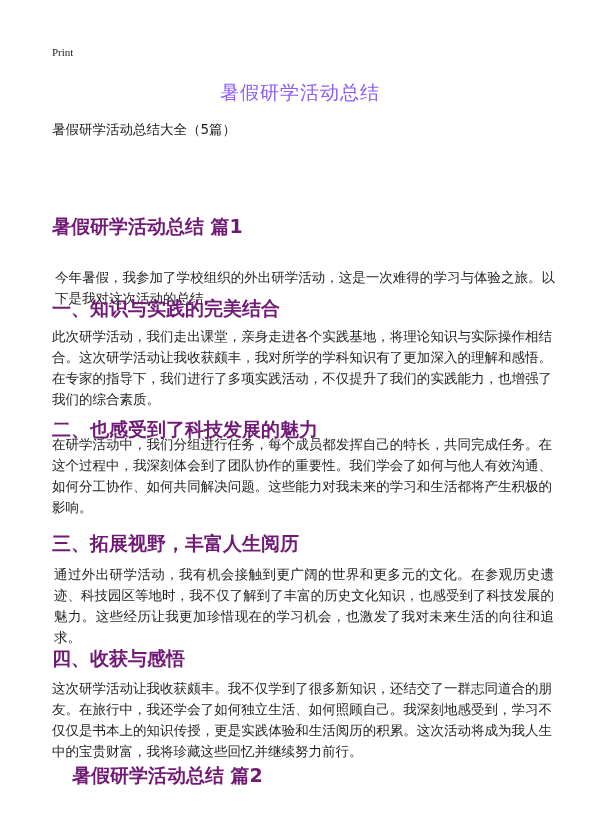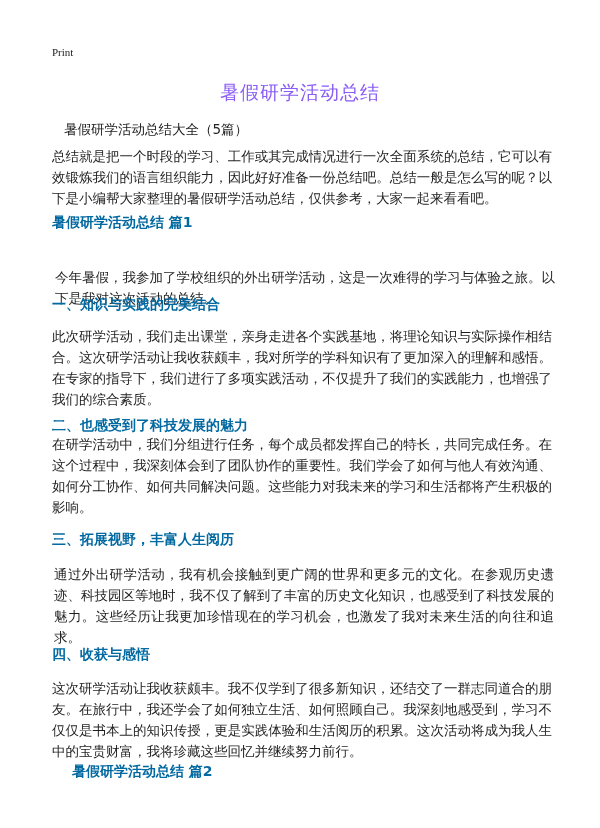--- a/index.html
+++ b/index.html
@@ -13,42 +13,41 @@
       position: absolute; left: 52px; top: 46px;
       font-family: "Liberation Serif", "DejaVu Serif", serif;
       font-size: 11px; color: #222;
     }
     .doc-title {
       position: absolute; left: 0; width: 600px; top: 80px;
       text-align: center; font-size: 19px; font-weight: normal; color: #8b5cf6;
       letter-spacing: 1px;
     }
     .subtitle {
-      position: absolute; left: 64px; top: 121px;
+      position: absolute; left: 52px; top: 121px;
       font-size: 13.5px; color: #222;
     }
     .block {
       position: absolute; left: 52px; width: 500px;
       font-size: 13.5px; line-height: 21px; color: #1e1e1e;
       text-align: justify;
     }
     .heading {
       position: absolute; left: 52px;
-      font-size: 14px; font-weight: bold; color: #0369a1;
+      font-size: 19px; font-weight: bold; color: #701a75;
     }
   </style>
 </head>
 <body>
 
 <div class="page">
   <div class="print-label">Print</div>
   <h1 class="doc-title" style="margin:0;">暑假研学活动总结</h1>
   <div class="subtitle">暑假研学活动总结大全（5篇）</div>
 
-  <p class="block" style="top:146px; margin:0;">总结就是把一个时段的学习、工作或其完成情况进行一次全面系统的总结，它可以有效锻炼我们的语言组织能力，因此好好准备一份总结吧。总结一般是怎么写的呢？以下是小编帮大家整理的暑假研学活动总结，仅供参考，大家一起来看看吧。</p>
 
   <div class="heading" style="top:214px;">暑假研学活动总结 篇1</div>
   <p class="block" style="top:264px; margin:3px;">今年暑假，我参加了学校组织的外出研学活动，这是一次难得的学习与体验之旅。以下是我对这次活动的总结。</p>
 
   <div class="heading" style="top:296px;">一、知识与实践的完美结合</div>
   <p class="block" style="top:326px; margin:0;">此次研学活动，我们走出课堂，亲身走进各个实践基地，将理论知识与实际操作相结合。这次研学活动让我收获颇丰，我对所学的学科知识有了更加深入的理解和感悟。在专家的指导下，我们进行了多项实践活动，不仅提升了我们的实践能力，也增强了我们的综合素质。</p>
 
   <div class="heading" style="top:417px;">二、也感受到了科技发展的魅力</div>
   <p class="block" style="top:434px; margin:0;">在研学活动中，我们分组进行任务，每个成员都发挥自己的特长，共同完成任务。在这个过程中，我深刻体会到了团队协作的重要性。我们学会了如何与他人有效沟通、如何分工协作、如何共同解决问题。这些能力对我未来的学习和生活都将产生积极的影响。</p>
 

